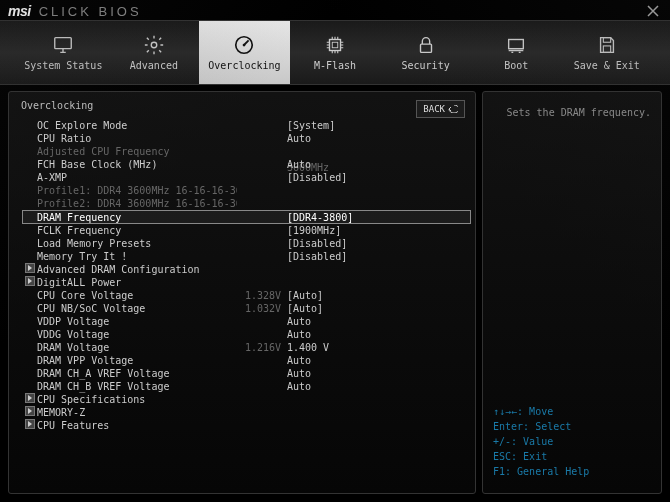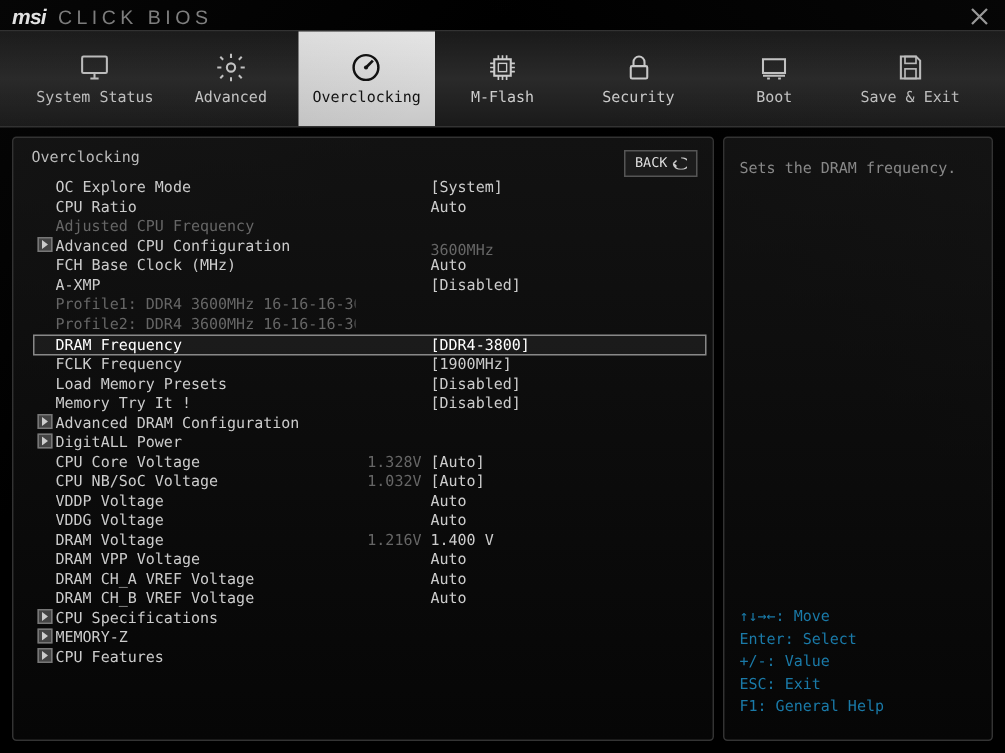--- a/index.html
+++ b/index.html
@@ -122,21 +122,21 @@
   .row .value { flex: 1; white-space: nowrap; }
   .row.dim { color: #666; }
   .row.dim .value { color: #666; margin-top: 16px; }
   .row.selected {
     border: 1px solid #888;
     background: rgba(80,80,80,0.2);
     margin-left: -1px; padding-left: 0;
     height: 14px;
   }
   .row.selected .label, .row.selected .value { color: #fff; }
-  .help-text { color: #888; font-size: 10px; line-height: 1.4; }
+  .help-text { color: #888; font-size: 10px; line-height: 1.4; text-align: right; }
   .help-keys { margin-top: auto; color: #1a7aa8; font-size: 10px; line-height: 1.5; }
   .help-keys div { white-space: nowrap; }
 </style>
 </head>
 <body>
 
 <div class="bg-circuit"></div>
 
 <div class="header">
   <span class="logo">msi</span>
@@ -239,32 +239,20 @@
           <span class="voltage"></span>
           <span class="value">Auto</span>
         </div>
         <div class="row dim">
           <span class="exp"></span>
           <span class="label">Adjusted CPU Frequency</span>
           <span class="voltage"></span>
           <span class="value">3600MHz</span>
         </div>
         <div class="row">
-          <span class="exp">
-            <span class="exp-box">
-              <svg width="6" height="6" viewBox="0 0 6 6">
-                <path d="M1 0 L5 3 L1 6 Z" fill="#ccc"></path>
-              </svg>
-            </span>
-          </span>
-          <span class="label">Advanced CPU Configuration</span>
-          <span class="voltage"></span>
-          <span class="value"></span>
-        </div>
-        <div class="row">
           <span class="exp"></span>
           <span class="label">FCH Base Clock (MHz)</span>
           <span class="voltage"></span>
           <span class="value">Auto</span>
         </div>
         <div class="row">
           <span class="exp"></span>
           <span class="label">A-XMP</span>
           <span class="voltage"></span>
           <span class="value">[Disabled]</span>

